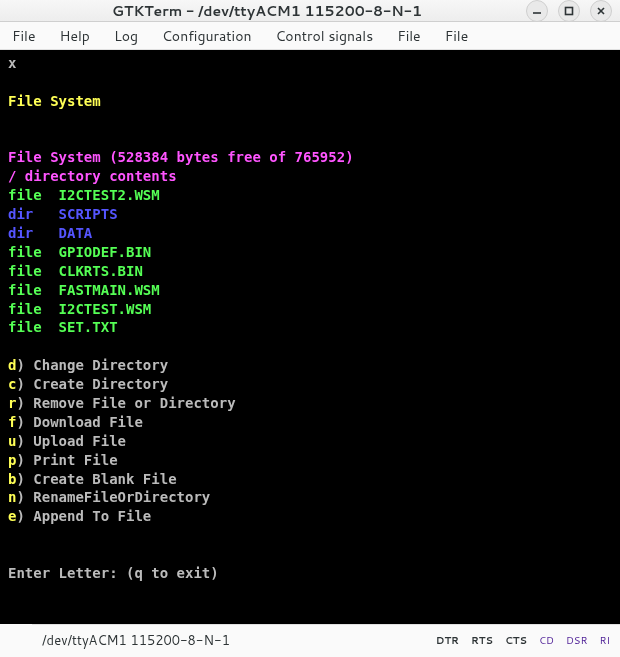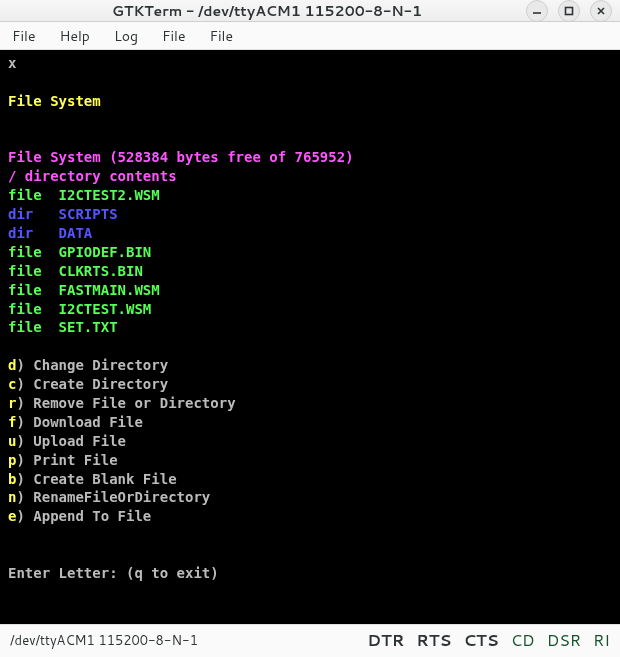--- a/index.html
+++ b/index.html
@@ -70,25 +70,26 @@
   .t-gray    { color: #bbbbbb; }
   .statusbar {
     height: 30px;
     background: #fafafa;
     border-top: 1px solid #e0e0e0;
     display: flex;
     align-items: center;
     padding: 0 10px;
     font-size: 13px;
     color: #2e3436;
+    margin-left: 32px;
   }
   .statusbar .left { flex: 1; }
-  .statusbar .signals { display: flex; gap: 12px; font-size: 16px; }
+  .statusbar .signals { display: flex; gap: 12px; font-size: 10px; }
   .sig-on  { color: #2e3436; font-weight: bold; }
-  .sig-off { color: #14532d; }
+  .sig-off { color: #4c1d95; }
 </style>
 </head>
 <body>
 
 <div class="titlebar">
   <div class="title">GTKTerm - /dev/ttyACM1 115200-8-N-1</div>
   <div class="win-controls">
     <div class="win-btn">
         <svg viewBox="0 0 10 10">
           <line x1="1" y1="7" x2="9" y2="7"></line>
@@ -105,20 +106,22 @@
           <line x1="8" y1="2" x2="2" y2="8"></line>
         </svg>
       </div>
   </div>
 </div>
 
 <div class="menubar">
   <span>File</span>
   <span>Help</span>
   <span>Log</span>
+  <span>Configuration</span>
+  <span>Control signals</span>
   <span>File</span>
   <span>File</span>
 </div>
 
 <div class="terminal" id="terminal"><span class="t-gray">x</span>
 
 <span class="t-yellow">File System</span>
 
 
 <span class="t-magenta">File System (528384 bytes free of 765952)</span>

